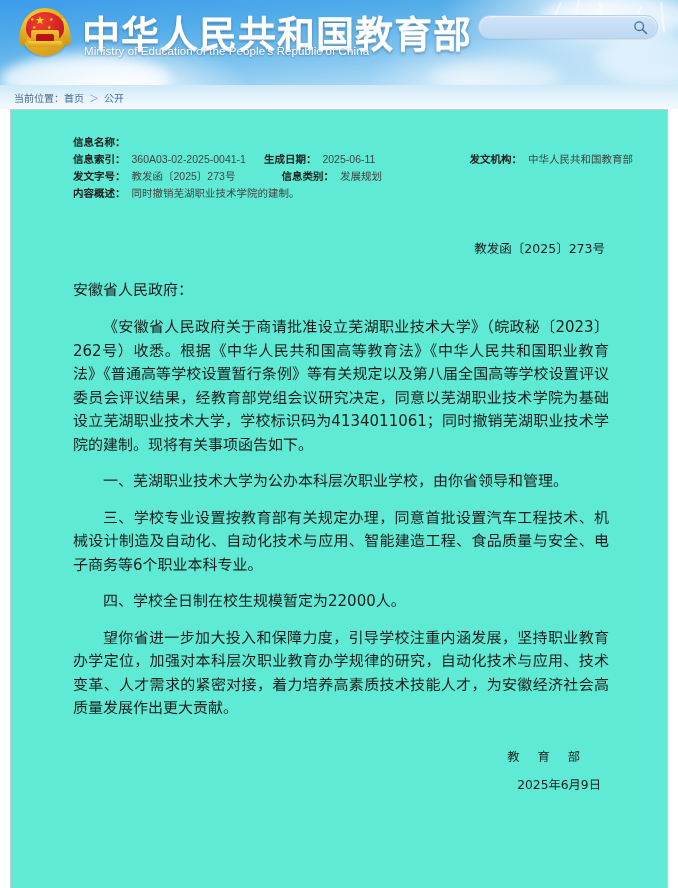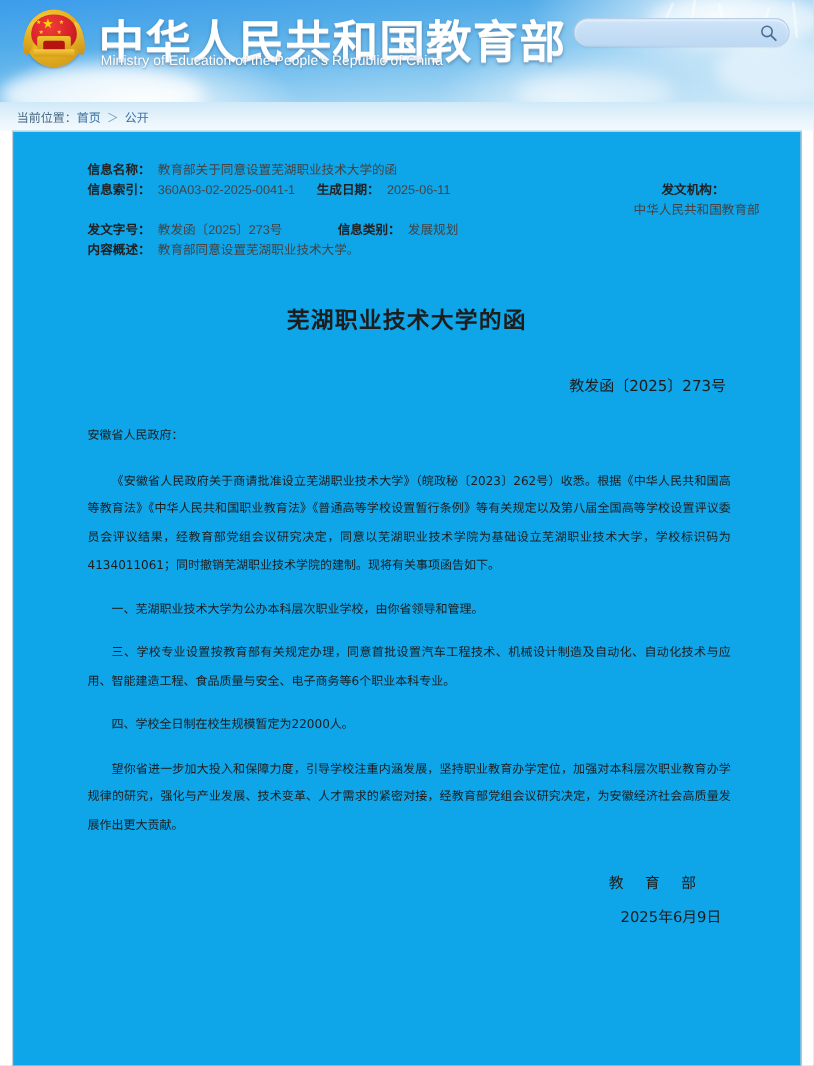--- a/index.html
+++ b/index.html
@@ -131,39 +131,39 @@
     font-size:10px; color:#4b6b86;
     white-space:nowrap;
   }
   #breadcrumb .crumb-link{ color:#3a6f9e; cursor:pointer; }
   #breadcrumb .crumb-sep{ margin:0 5px; color:#7fa3bd; }
 
   
   #content-panel{
     position:absolute; left:10px; top:109px;
     width:658px; height:779px;
-    background:#0ea5e9;
+    background:#5eead4;
     border:1px solid #c4ccd4;
     border-bottom:none;
     overflow:hidden;
   }
 
   
   #doc-meta{
     margin:25px 0 0 62px;
     width:560px;
     font-size:10.5px;
     color:#333;
     line-height:15.5px;
   }
   #doc-meta .meta-row{ display:flex; align-items:baseline; white-space:nowrap; margin-bottom:1.5px; }
   #doc-meta .meta-label{ font-weight:700; color:#222; }
   #doc-meta .meta-value{ margin-left:6px; color:#444; }
   #doc-meta .meta-gap{ width:46px; display:inline-block; }
-  #doc-meta .meta-right{ margin-left:auto; display:flex; align-items:center;flex-direction:column; }
+  #doc-meta .meta-right{ margin-left:auto; display:flex; align-items:flex-start; }
 
   
   #doc-title{
     margin-top:36px;
     text-align:center;
     font-family:"DejaVu Serif","Liberation Serif",serif;
     font-size:19px;
     font-weight:700;
     line-height:28px;
     color:#1d1d1d;
@@ -176,21 +176,21 @@
     margin:30px 62px 0 0;
     text-align:right;
     font-size:12.5px;
     color:#1d1d1d;
     font-family:"DejaVu Sans","Liberation Sans",sans-serif;
   }
 
   
   #doc-body{
     margin:22px 58px 0 62px;
-    font-size:10px;
+    font-size:15px;
     line-height:23.5px;
     color:#1d1d1d;
     text-align:justify;
     font-family:"DejaVu Sans","Liberation Sans",sans-serif;
   }
   #doc-body .salutation{ margin-bottom:14px; }
   #doc-body .para{ text-indent:2em; margin-bottom:13px; }
 
   
   #doc-signoff{
@@ -247,58 +247,56 @@
   <div id="breadcrumb">
     <span>当前位置：</span><span class="crumb-link">首页</span><span class="crumb-sep">＞</span><span class="crumb-link">公开</span>
   </div>
 </div>
 
 <div id="content-panel">
 
   <div id="doc-meta">
     <div class="meta-row">
       <span class="meta-label">信息名称：</span>
-      <span class="meta-value">教育部关于同意设置芜湖职业技术大学的函</span>
     </div>
     <div class="meta-row">
       <span class="meta-label">信息索引：</span>
       <span class="meta-value">360A03-02-2025-0041-1</span>
       <span class="meta-label" style="margin-left:18px;">生成日期：</span>
       <span class="meta-value">2025-06-11</span>
       <span class="meta-right">
         <span class="meta-label">发文机构：</span>
         <span class="meta-value">中华人民共和国教育部</span>
       </span>
     </div>
     <div class="meta-row">
       <span class="meta-label">发文字号：</span>
       <span class="meta-value">教发函〔2025〕273号</span>
       <span class="meta-gap"></span>
       <span class="meta-label">信息类别：</span>
       <span class="meta-value">发展规划</span>
     </div>
     <div class="meta-row">
       <span class="meta-label">内容概述：</span>
-      <span class="meta-value">教育部同意设置芜湖职业技术大学。</span>
+      <span class="meta-value">同时撤销芜湖职业技术学院的建制。</span>
     </div>
   </div>
 
   <div id="doc-title">
-    <span class="t-line">芜湖职业技术大学的函</span>
   </div>
 
   <div id="doc-number">教发函〔2025〕273号</div>
 
   <div id="doc-body">
     <div class="salutation">安徽省人民政府：</div>
     <p class="para">《安徽省人民政府关于商请批准设立芜湖职业技术大学》（皖政秘〔2023〕262号）收悉。根据《中华人民共和国高等教育法》《中华人民共和国职业教育法》《普通高等学校设置暂行条例》等有关规定以及第八届全国高等学校设置评议委员会评议结果，经教育部党组会议研究决定，同意以芜湖职业技术学院为基础设立芜湖职业技术大学，学校标识码为4134011061；同时撤销芜湖职业技术学院的建制。现将有关事项函告如下。</p>
     <p class="para">一、芜湖职业技术大学为公办本科层次职业学校，由你省领导和管理。</p>
     <p class="para">三、学校专业设置按教育部有关规定办理，同意首批设置汽车工程技术、机械设计制造及自动化、自动化技术与应用、智能建造工程、食品质量与安全、电子商务等6个职业本科专业。</p>
     <p class="para">四、学校全日制在校生规模暂定为22000人。</p>
-    <p class="para">望你省进一步加大投入和保障力度，引导学校注重内涵发展，坚持职业教育办学定位，加强对本科层次职业教育办学规律的研究，强化与产业发展、技术变革、人才需求的紧密对接，经教育部党组会议研究决定，为安徽经济社会高质量发展作出更大贡献。</p>
+    <p class="para">望你省进一步加大投入和保障力度，引导学校注重内涵发展，坚持职业教育办学定位，加强对本科层次职业教育办学规律的研究，自动化技术与应用、技术变革、人才需求的紧密对接，着力培养高素质技术技能人才，为安徽经济社会高质量发展作出更大贡献。</p>
   </div>
 
   <div id="doc-signoff">
     <div class="issuer">教 育 部</div>
     <div class="issue-date">2025年6月9日</div>
   </div>
 
 </div>
 
 </body></html>

